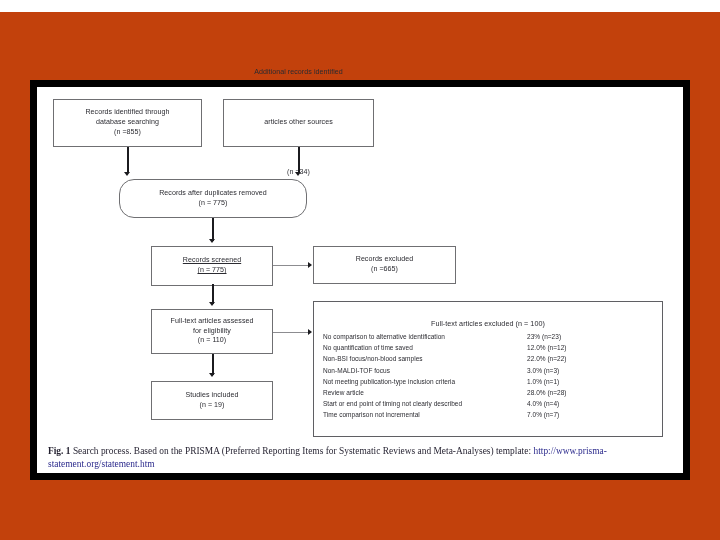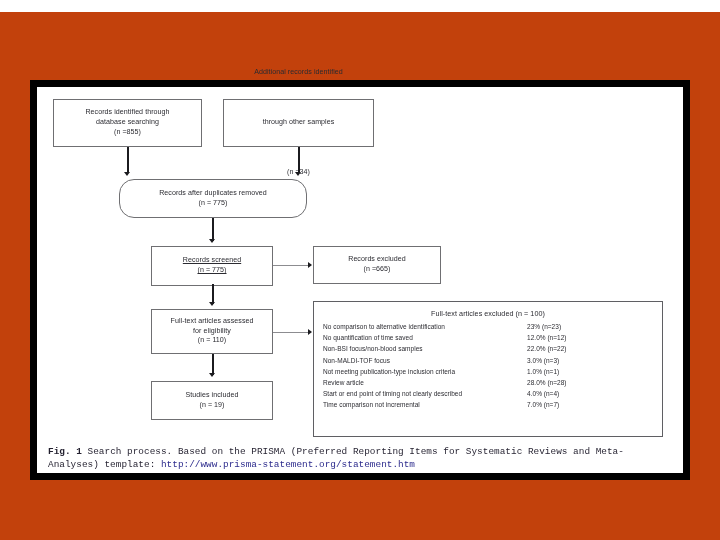--- a/index.html
+++ b/index.html
@@ -58,35 +58,35 @@
     line-height: 1.38;
     letter-spacing: 0.05px;
     padding: 2px 4px;
   }
   .flow-box .ln { display: block; white-space: nowrap; }
 
   #box-database    { left: 16px;  top: 12px;  width: 149px; height: 48px; }
   #box-other       { left: 186px; top: 12px;  width: 151px; height: 48px; gap: 40px; }
   #box-duplicates  { left: 82px;  top: 92px;  width: 188px; height: 39px; border-radius: 15px; }
   #box-screened    { left: 114px; top: 159px; width: 122px; height: 40px; text-decoration: underline; }
-  #box-rec-excl    { left: 276px; top: 159px; width: 128px; height: 38px; }
+  #box-rec-excl    { left: 276px; top: 159px; width: 143px; height: 38px; }
   #box-fulltext    { left: 114px; top: 222px; width: 122px; height: 45px; }
   #box-included    { left: 114px; top: 294px; width: 122px; height: 39px; text-align: center; }
 
   
   #panel-exclusions {
     position: absolute;
     left: 276px;
     top: 214px;
     width: 350px;
     height: 136px;
     border: 1px solid #5f5f63;
     background: #ffffff;
     box-sizing: border-box;
-    padding: 7px 9px 4px 9px;
+    padding: 17px 9px 4px 9px;
   }
   #panel-exclusions-title {
     text-align: center;
     font-size: 7.2px;
     color: #2b2b31;
     margin-bottom: 5px;
     letter-spacing: 0.05px;
   }
   .excl-row {
     display: flex;
@@ -128,21 +128,21 @@
     border-bottom: 3.2px solid transparent;
     border-left: 4.4px solid #1b1b1f;
   }
 
   
   #caption {
     position: absolute;
     left: 41px;
     top: 433px;
     width: 638px;
-    font-family: Liberation Mono, monospace;
+    font-family: Liberation Serif, serif;
     font-size: 9.4px;
     line-height: 1.42;
     color: #221f2e;
     letter-spacing: 0.02px;
   }
   #caption .cap-label { font-weight: bold; }
   #caption .cap-link { color: #2b2a8c; }
 </style>
 </head>
 <body>
@@ -153,21 +153,21 @@
     <div id="figure-canvas">
 
       <div class="flow-box" id="box-database">
         <span class="ln">Records identified through</span>
         <span class="ln">database searching</span>
         <span class="ln">(n =855)</span>
       </div>
 
       <div class="flow-box" id="box-other">
         <span class="ln">Additional records identified</span>
-        <span class="ln">through other samples</span>
+        <span class="ln">articles other sources</span>
         <span class="ln">(n =34)</span>
       </div>
 
       <div class="flow-box" id="box-duplicates">
         <span class="ln">Records after duplicates removed</span>
         <span class="ln">(n = 775)</span>
       </div>
 
       <div class="flow-box" id="box-screened">
         <span class="ln">Records screened</span>

